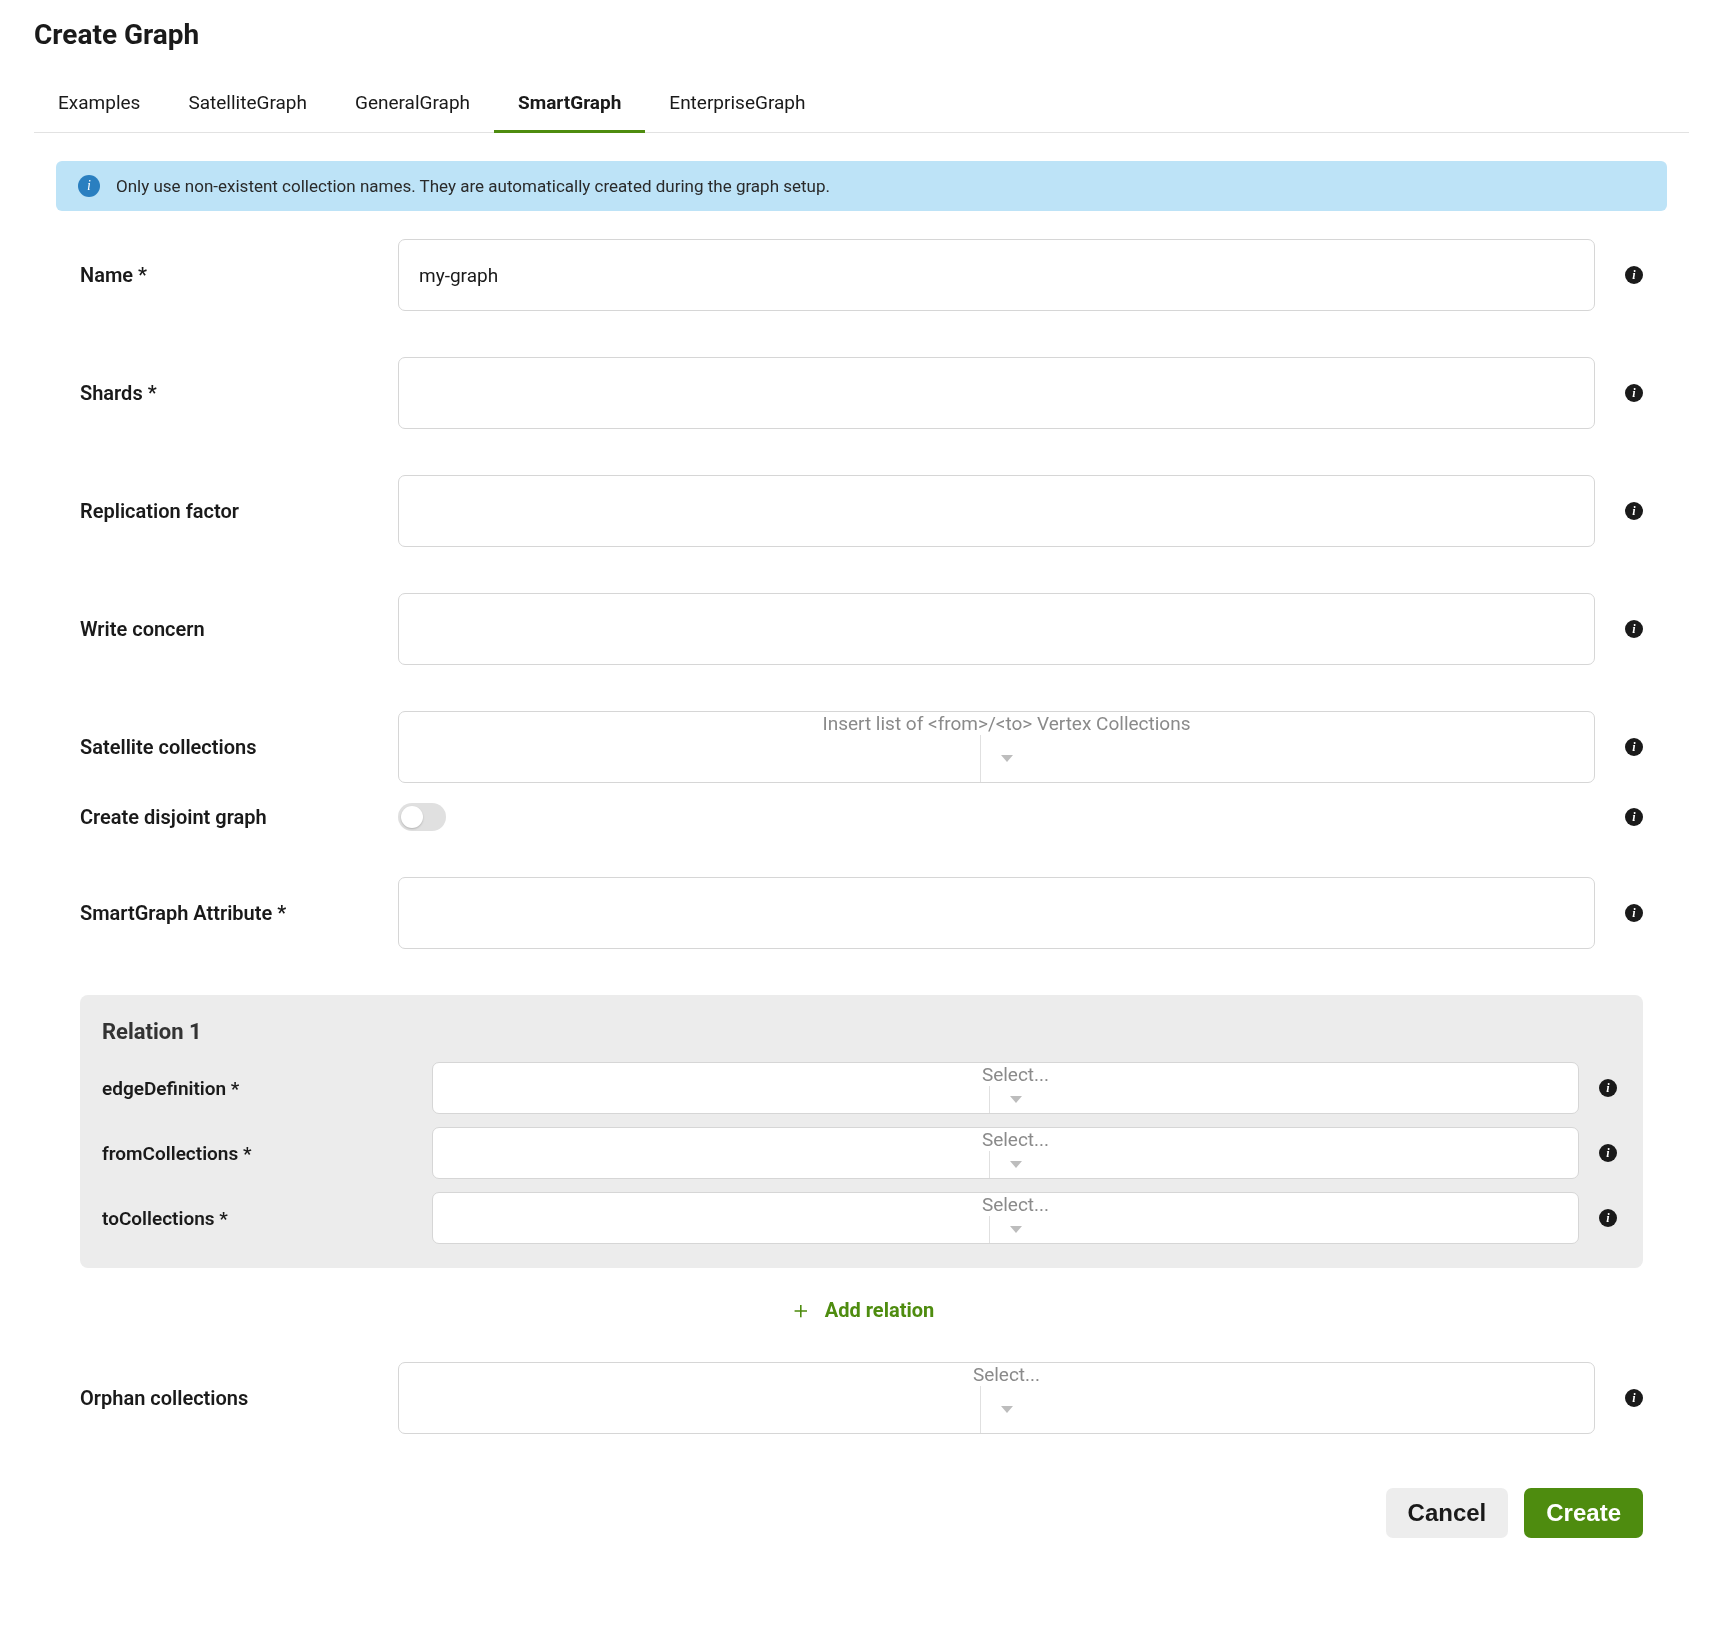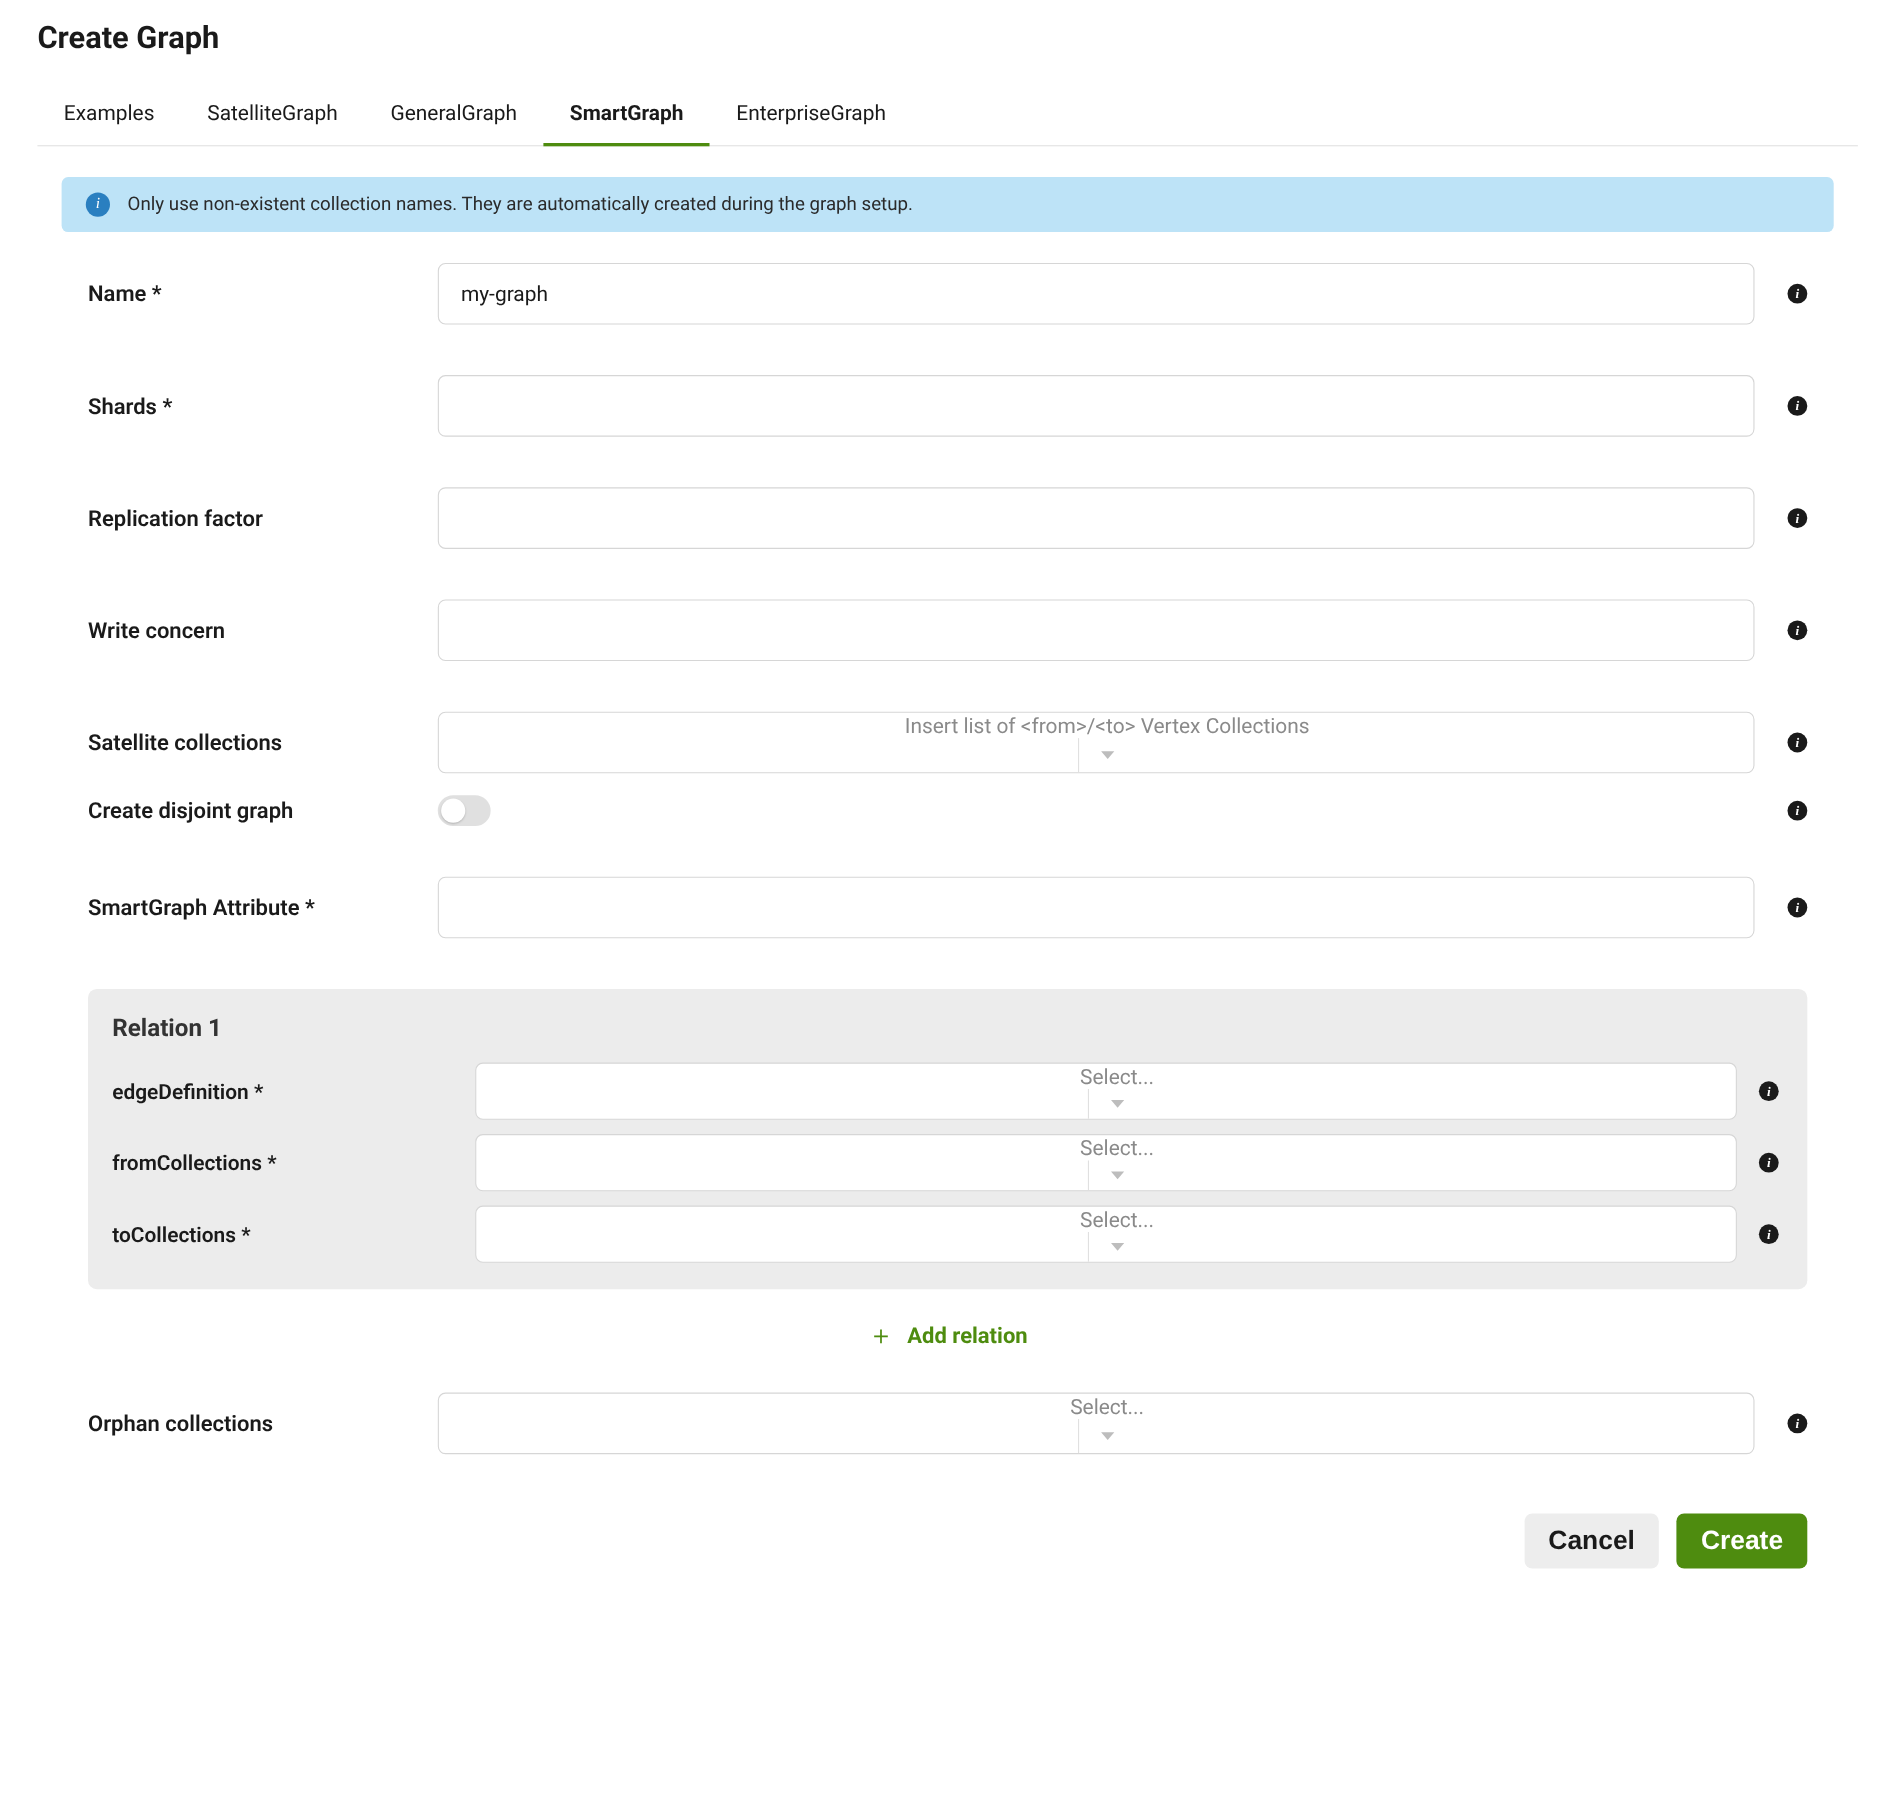--- a/index.html
+++ b/index.html
@@ -74,21 +74,21 @@
     color: #1a1a1a;
   }
   .form-control-wrap {
     flex: 1 1 auto;
     display: flex;
     align-items: center;
     gap: 30px;
   }
   .text-input, .select-box {
     width: 100%;
-    height: 56px;
+    height: 72px;
     border: 1px solid #d6d6d6;
     border-radius: 7px;
     padding: 0 20px;
     font-size: 19px;
     font-family: inherit;
     color: #1a1a1a;
     background: #fff;
   }
   .text-input::placeholder { color: #8a8a8a; }
   .select-box {

